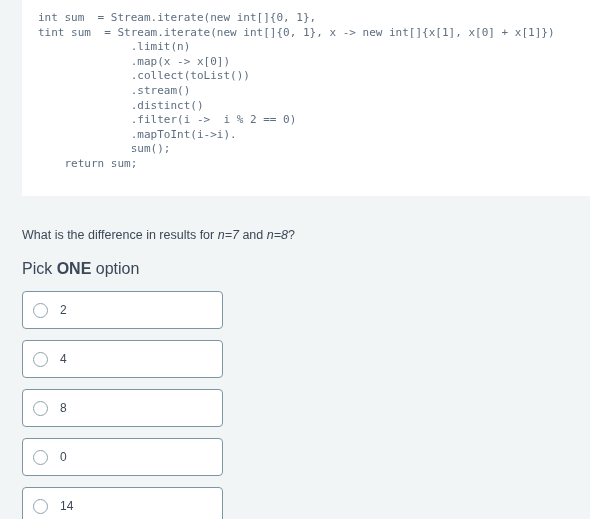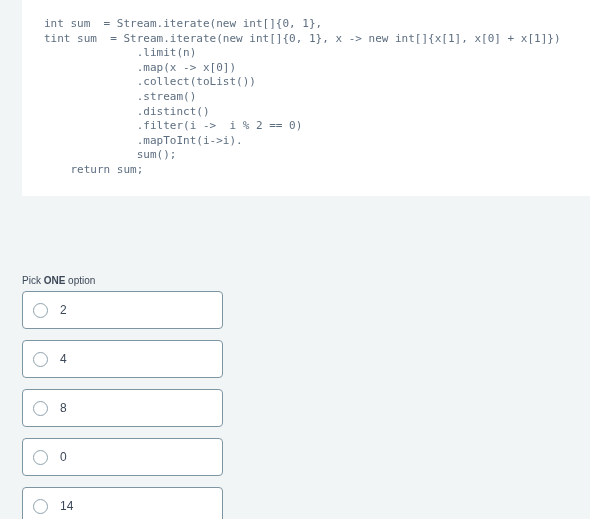--- a/index.html
+++ b/index.html
@@ -28,21 +28,21 @@
     position: absolute;
     left: 22px;
     top: 0;
     width: 568px;
     height: 196px;
     background: #ffffff;
     box-sizing: border-box;
     overflow: hidden;
   }
   .code-pre {
-    margin: 10px;
+    margin: 4px;
     padding: 7px 0 0 12px;
     font-family: "DejaVu Sans Mono", "Liberation Mono", monospace;
     font-size: 11px;
     line-height: 14.6px;
     color: #5d6e80;
     white-space: pre;
     letter-spacing: 0px;
   }
 
   
@@ -56,24 +56,23 @@
     white-space: nowrap;
   }
   .question em {
     font-style: italic;
   }
 
   .pick-one {
     position: absolute;
     left: 22px;
     top: 261px;
-    font-size: 10px;
+    font-size: 16px;
     color: #3c4858;
     line-height: 16px;
-    margin-top: 12px;
   }
   .pick-one b {
     font-weight: bold;
   }
 
   
   .options {
     position: absolute;
     left: 22px;
     top: 291px;
@@ -121,20 +120,23 @@
               .map(x -&gt; x[0])
               .collect(toList())
               .stream()
               .distinct()
               .filter(i -&gt;  i % 2 == 0)
               .mapToInt(i-&gt;i).
               sum();
     return sum;</pre>
   </div>
 
+  <div class="question">
+    <span>What is the difference in results for </span><em>n=7</em><span> and </span><em>n=8</em><span>?</span>
+  </div>
 
   <div class="pick-one">
     <span>Pick </span><b>ONE</b><span> option</span>
   </div>
 
   <div class="options">
 
     <div class="option">
       <span class="radio"></span>
       <span class="option-label">2</span>

